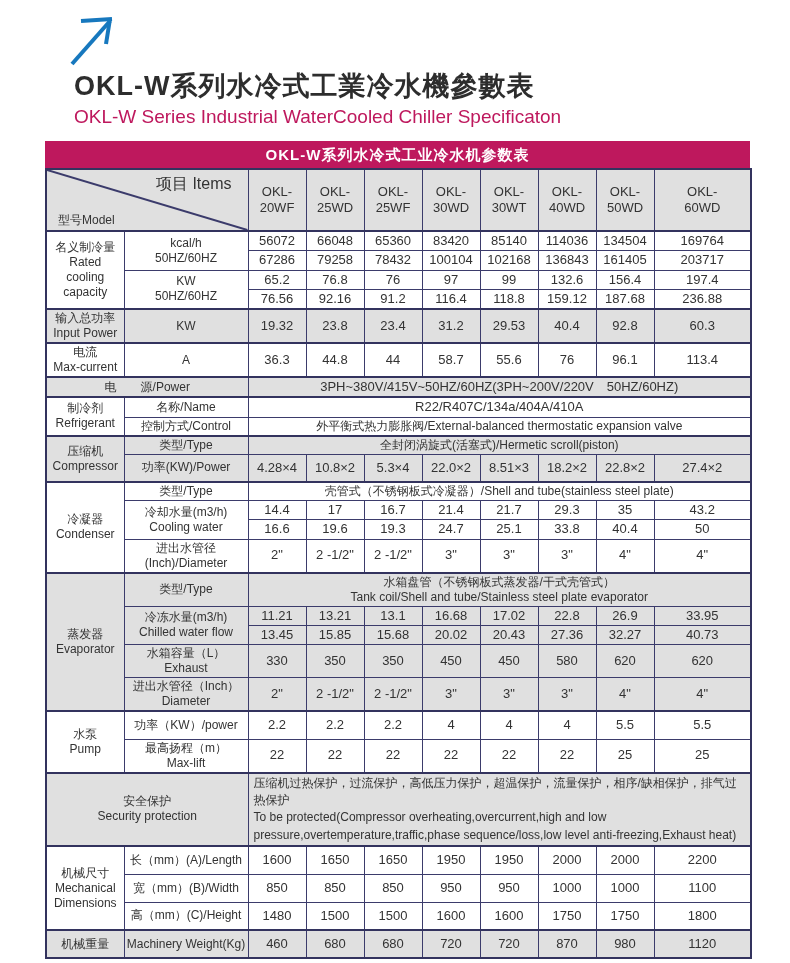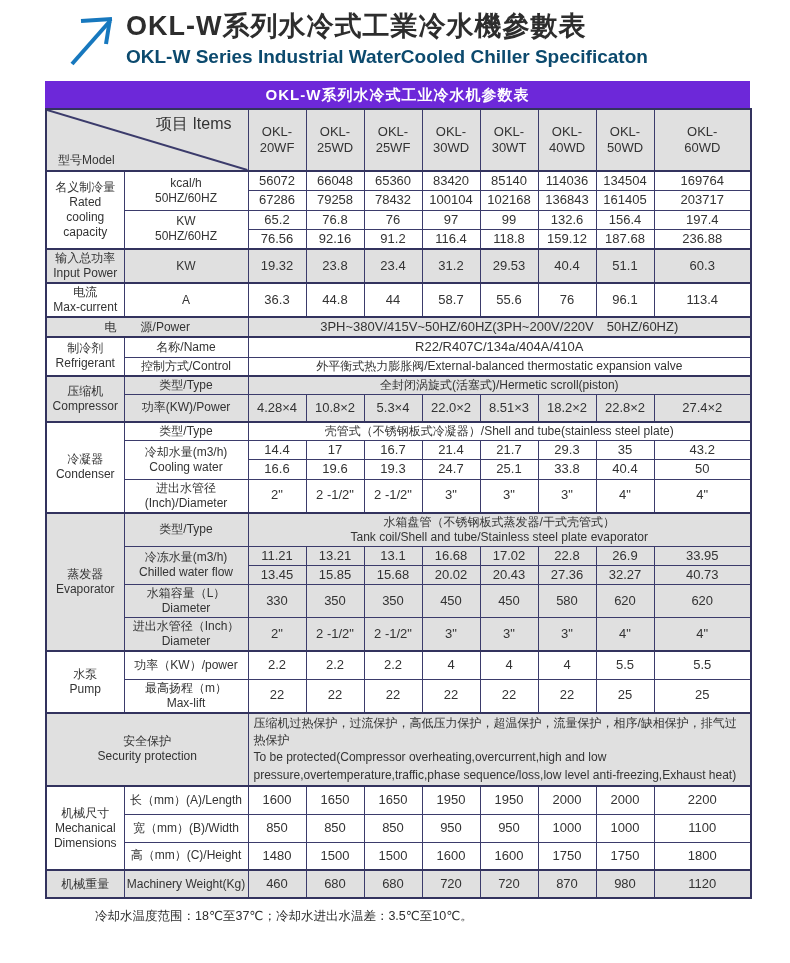--- a/index.html
+++ b/index.html
@@ -2,25 +2,25 @@
 <html><head>
 <meta charset="utf-8">
 <style>
   html,body{margin:0;padding:0;background:#ffffff;}
   .page{
     width:790px;height:963px;background:#ffffff;position:relative;
     font-family:"Liberation Sans","DejaVu Sans",sans-serif;color:#333;
     overflow:hidden;
   }
   
-  .doc-header{display:flex;align-items:flex-start;padding:8px 0 0 66px;}
+  .doc-header{display:flex;align-items:flex-start;padding:8px 0 0 66px;flex-direction:column;}
   .arrow-logo{width:52px;height:56px;flex:0 0 auto;margin-top:4px;}
   .title-block{margin-left:8px;}
   .title-zh{font-size:27px;font-weight:bold;color:#2d2d2d;line-height:36px;letter-spacing:1px;}
-  .title-en{font-size:19px;color:#0c4a6e;line-height:25px;font-weight:bold;}
+  .title-en{font-size:19px;color:#be185d;line-height:25px;}
   
   .table-wrap{margin:12px 0 0 45px;width:705px;}
   .banner{
     height:27px;line-height:27px;text-align:center;color:#ffffff;
     font-size:15px;font-weight:bold;letter-spacing:1px;
   }
   table{border-collapse:collapse;table-layout:fixed;width:705px;border:2px solid #33335e;}
   td{
     border:1px solid #3b3b6b;text-align:center;vertical-align:middle;
     font-size:12px;color:#333;padding:1px 2px;white-space:pre-line;line-height:1.25;
@@ -56,21 +56,21 @@
       <line x1="15" y1="9" x2="46" y2="7" stroke="#1778be" stroke-width="4"></line>
       <line x1="44" y1="7" x2="40" y2="32" stroke="#1778be" stroke-width="4"></line>
     </svg>
     <div class="title-block">
       <div class="title-zh">OKL-W系列水冷式工業冷水機參數表</div>
       <div class="title-en">OKL-W Series Industrial WaterCooled Chiller Specificaton</div>
     </div>
   </div>
 
   <div class="table-wrap">
-    <div class="banner" style="background:#6d28d9;">OKL-W系列水冷式工业冷水机参数表</div>
+    <div class="banner" style="background:#be185d;">OKL-W系列水冷式工业冷水机参数表</div>
 
     <table>
       <colgroup>
         <col style="width:78px">
           <col style="width:124px">
         <col style="width:58px">
           <col style="width:58px">
           <col style="width:58px">
           <col style="width:58px">
         <col style="width:58px">
@@ -157,21 +157,21 @@
       <tr class="sec g h28">
         <td>输入总功率
 Input Power</td>
         <td>KW</td>
       <td class="val">19.32</td>
             <td class="val">23.8</td>
             <td class="val">23.4</td>
             <td class="val">31.2</td>
             <td class="val">29.53</td>
             <td class="val">40.4</td>
-            <td class="val">51.1</td>
+            <td class="val">92.8</td>
             <td class="val">60.3</td>
           </tr>
 
       <tr class="sec h28">
         <td>电流
 Max-current</td>
         <td>A</td>
       <td class="val">36.3</td>
             <td class="val">44.8</td>
             <td class="val">44</td>
@@ -281,21 +281,21 @@
             <td class="val">15.85</td>
             <td class="val">15.68</td>
             <td class="val">20.02</td>
             <td class="val">20.43</td>
             <td class="val">27.36</td>
             <td class="val">32.27</td>
             <td class="val">40.73</td>
           </tr>
       <tr class="g h28">
         <td>水箱容量（L）
-Diameter</td>
+Exhaust</td>
       <td class="val">330</td>
             <td class="val">350</td>
             <td class="val">350</td>
             <td class="val">450</td>
             <td class="val">450</td>
             <td class="val">580</td>
             <td class="val">620</td>
             <td class="val">620</td>
           </tr>
       <tr class="g h28">

